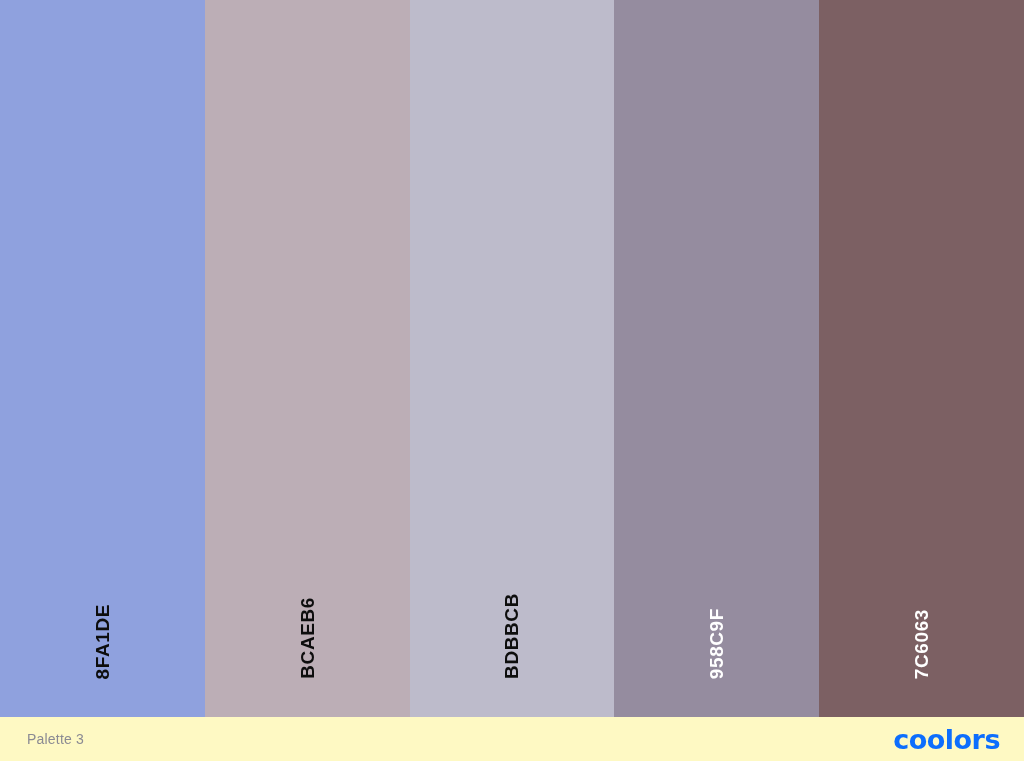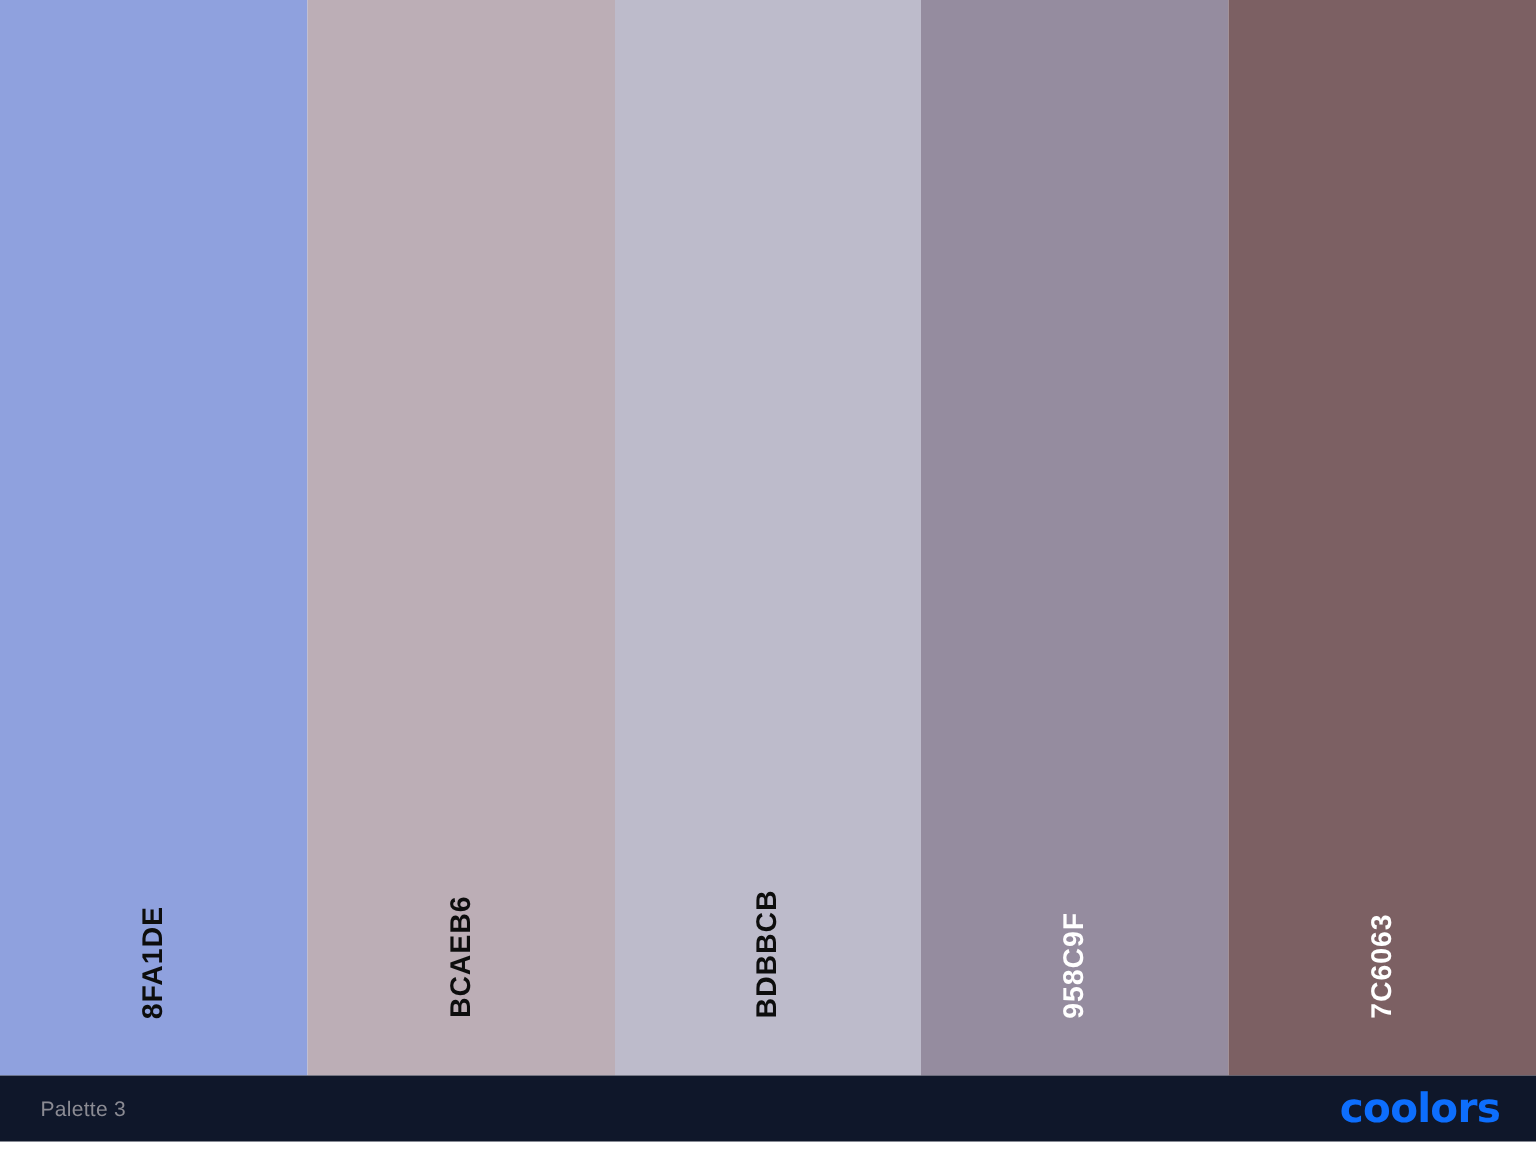--- a/index.html
+++ b/index.html
@@ -54,21 +54,21 @@
   }
 
   .label-dark  { color: #0d0d0d; }
   .label-light { color: #ffffff; }
 
   
   .footer {
     position: relative;
     width: 1024px;
     height: 44px;
-    background: #0f172a;
+    background: #fef9c3;
     display: flex;
     align-items: center;
     justify-content: space-between;
     padding: 0 24px 0 27px;
     box-sizing: border-box;
   }
 
   .footer-title {
     font-size: 14px;
     font-weight: normal;

